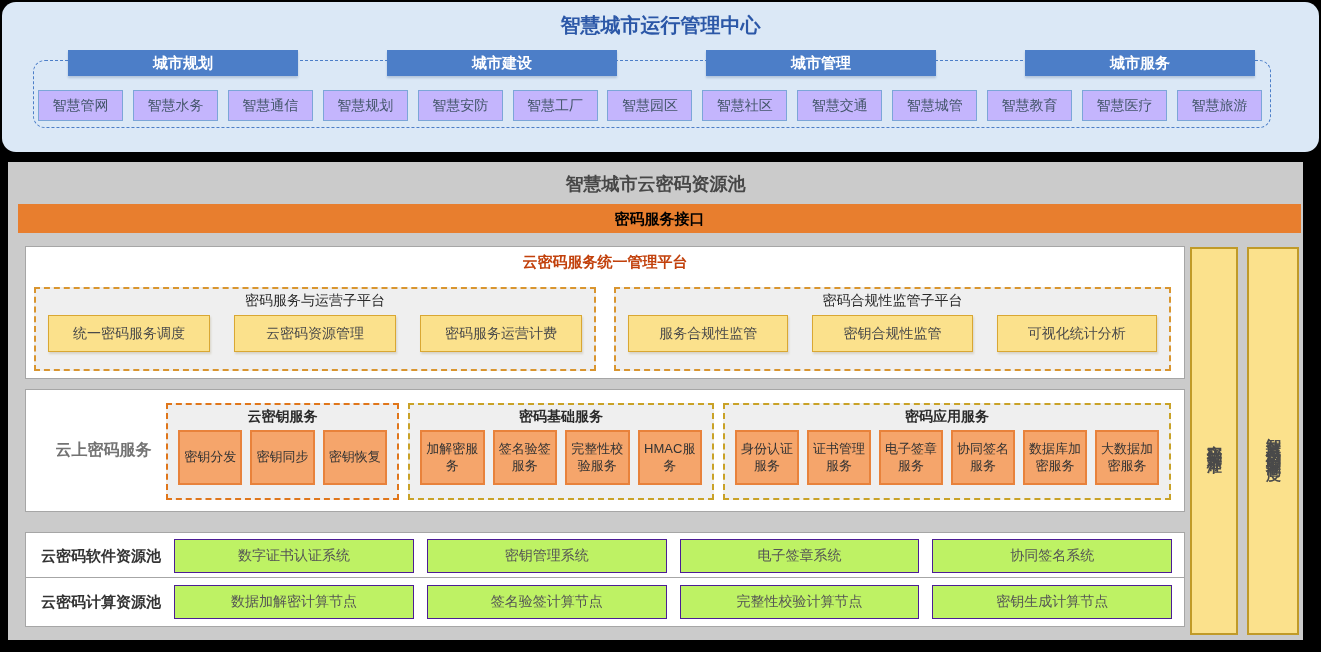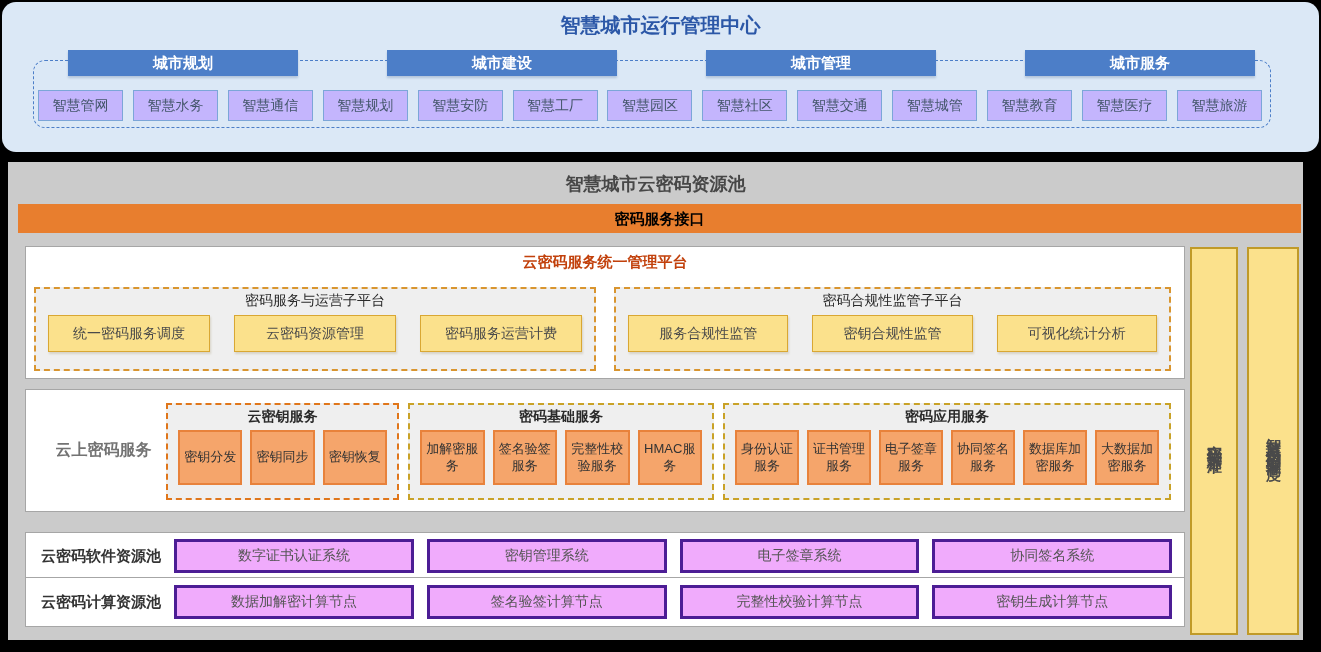--- a/index.html
+++ b/index.html
@@ -60,21 +60,21 @@
   .oitem{flex:1;height:55px;background:#F5A56B;border:2px solid #E8823B;
     display:flex;align-items:center;justify-content:center;text-align:center;
     font-size:13px;line-height:1.3;color:#333;box-sizing:border-box;padding:2px;}
 
   #box-soft{left:17px;top:358px;width:1160px;height:48px;margin-top:12px;}
   #box-comp{left:17px;top:415px;width:1160px;height:50px;}
   .pool-label{position:absolute;left:15px;top:0;width:140px;height:100%;
     display:flex;align-items:center;font-weight:bold;font-size:15px;color:#333;}
   .pitems{position:absolute;left:148px;right:12px;top:0;height:100%;
     display:flex;align-items:center;gap:13px;}
-  .pitem{flex:1;height:34px;background:#f0abfc;border:3px solid #4c1d95;
+  .pitem{flex:1;height:34px;background:#bef264;border:1px solid #4c1d95;
     display:flex;align-items:center;justify-content:center;font-size:14px;color:#555;
     box-sizing:border-box;}
 
   .vbar{position:absolute;top:85px;height:388px;background:#FBE18C;border:2px solid #C09A28;
     display:flex;align-items:center;justify-content:center;
     writing-mode:vertical-rl;text-orientation:upright;
     font-weight:bold;font-size:15px;color:#4A4A4A;letter-spacing:3px;box-sizing:border-box;}
   #vbar-std{left:1182px;width:48px;}
   #vbar-mgmt{left:1239px;width:52px;}
 </style>

